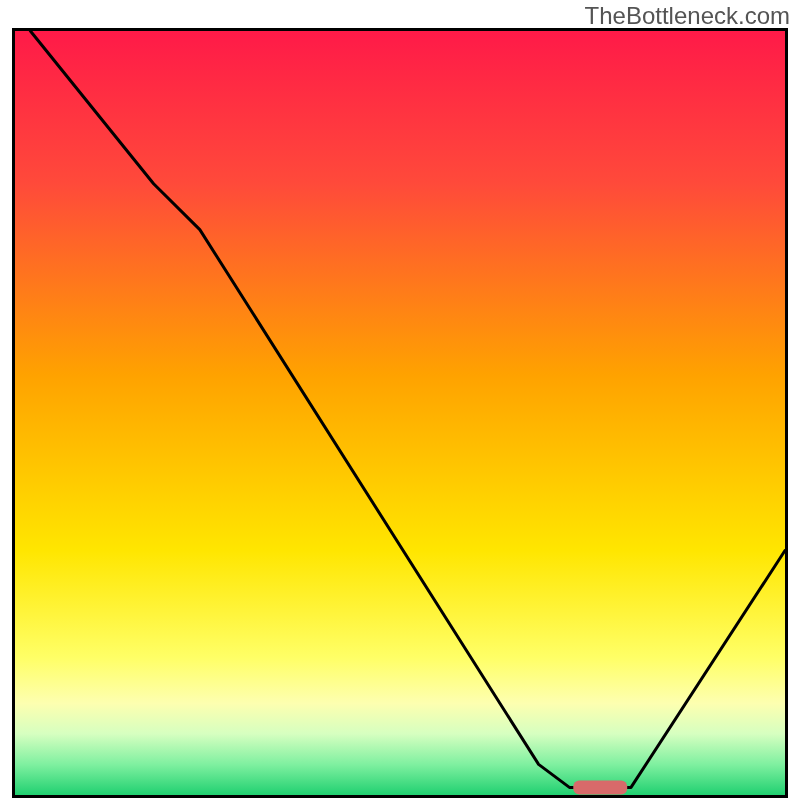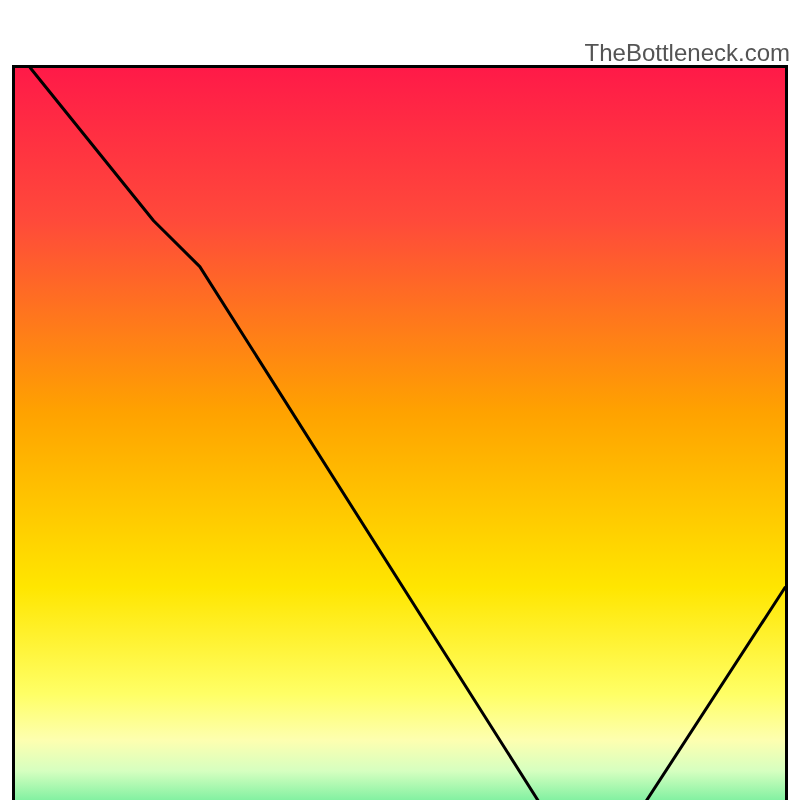--- a/index.html
+++ b/index.html
@@ -7,21 +7,20 @@
     padding: 0;
     width: 800px;
     height: 800px;
     background: #ffffff;
     font-family: Arial, Helvetica, sans-serif;
   }
   .chart-container {
     position: relative;
     width: 800px;
     height: 616px;
-    margin-top: 37px;
   }
   .watermark {
     position: absolute;
     top: 2px;
     right: 10px;
     color: #545454;
     font-size: 24px;
     font-weight: normal;
     letter-spacing: 0px;
     z-index: 10;

